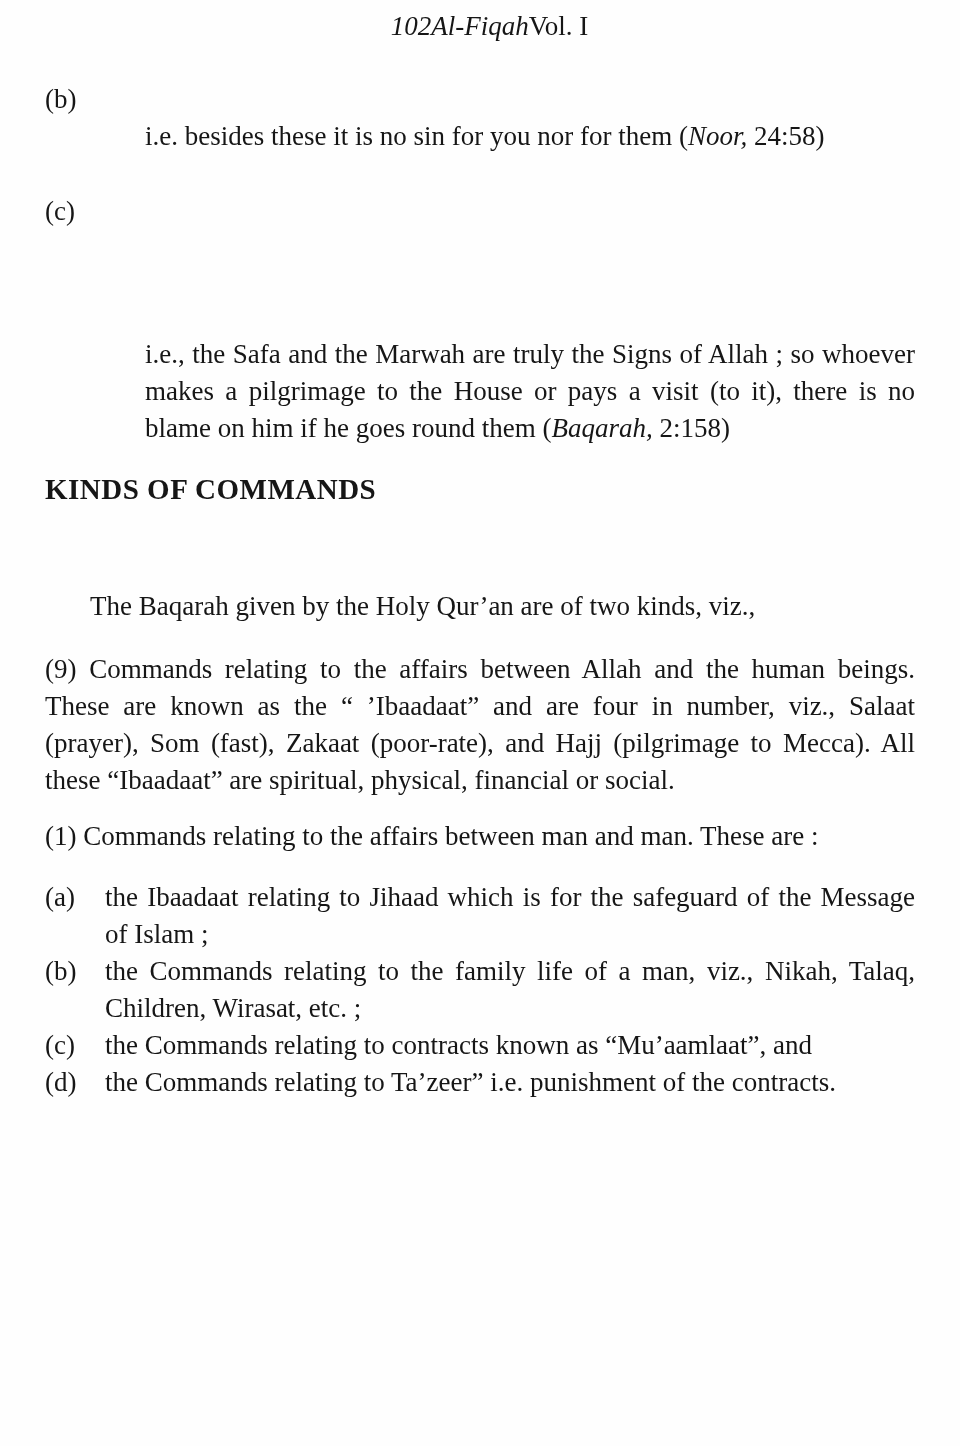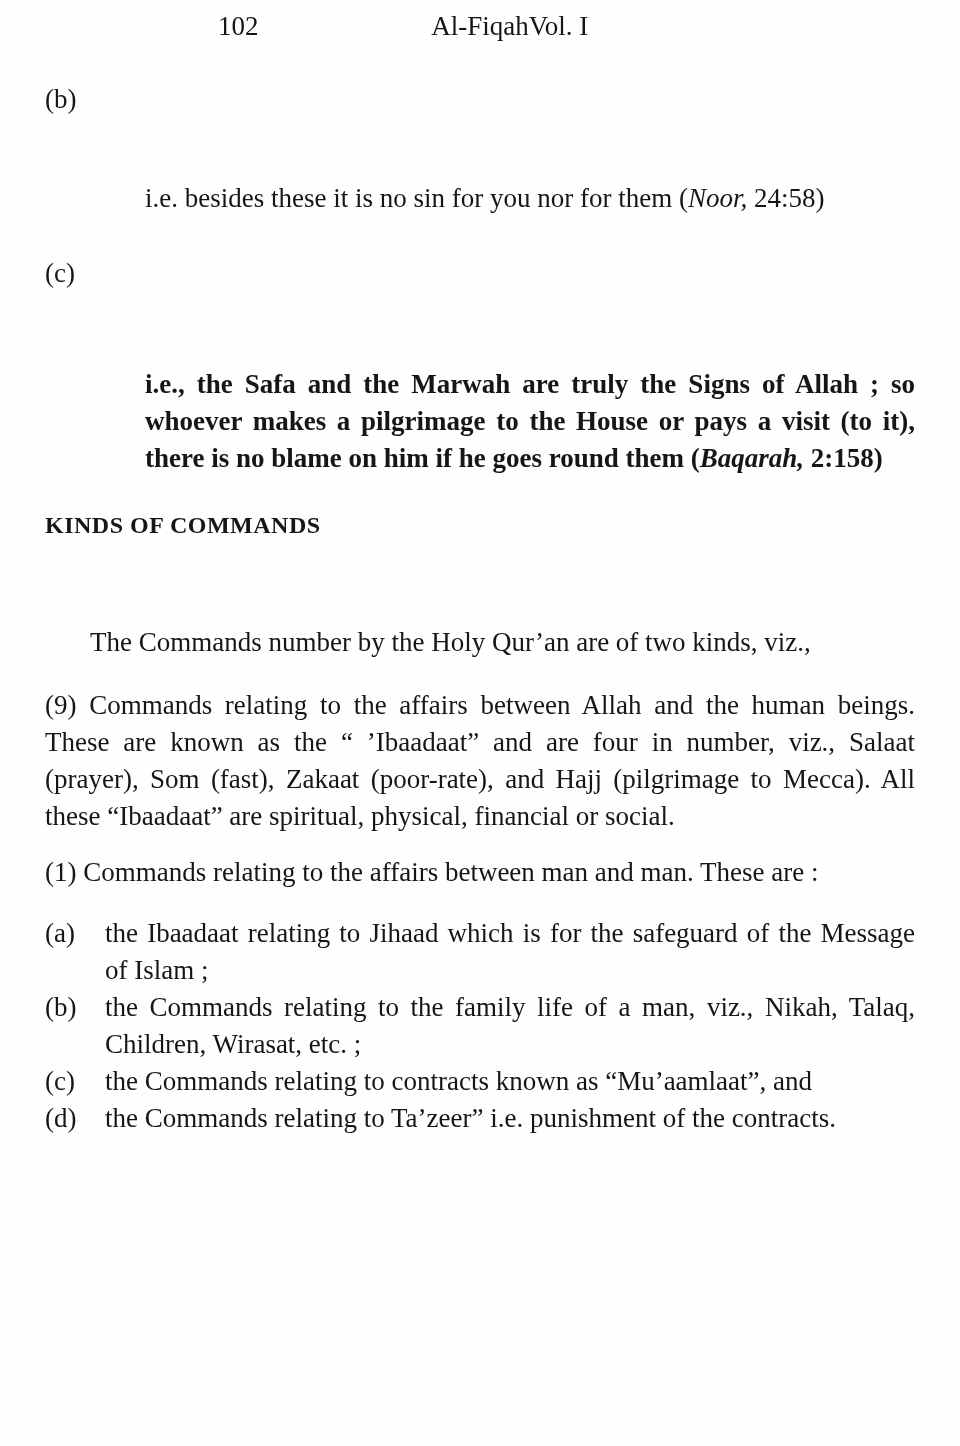--- a/index.html
+++ b/index.html
@@ -19,40 +19,40 @@
     line-height: 37px;
     padding: 8px 45px 0 45px;
     overflow: hidden;
   }
   
   .hdr {
     display: grid;
     grid-template-columns: 1fr auto 1fr;
     align-items: baseline;
   }
-  .hdr-left  { text-align: center; }
-  .hdr-center{ text-align: right; }
+  .hdr-left  { text-align: right; font-style: italic; }
+  .hdr-center{ text-align: right; font-style: italic; }
   .hdr-right { padding-right: 62px; }
 
   .marker { margin-top: 36px; }
   .marker-c { margin-top: 38px; }
 
   .quote {
     margin: 0;
     margin-left: 100px;
     text-align: justify;
   }
-  .quote-b { margin-top: 62px; }
-  .quote-c { margin-top: 74px; font-weight: bold; }
+  .quote-b { }
+  .quote-c { margin-top: 106px; }
   .quote .src { font-style: italic; }
 
   .heading {
-    margin-top: 30px;
+    margin-top: 24px;
     font-weight: bold;
-    font-size: 24px;
+    font-size: 29px;
     letter-spacing: 0.5px;
   }
 
   .intro {
     margin: 0;
     margin-top: 80px;
     text-indent: 45px;
     text-align: justify;
   }
 
@@ -84,21 +84,21 @@
   <div class="marker">(b)</div>
 
   <p class="quote quote-b"><span>i.e. besides these it is no sin for you nor for them (</span><span class="src">Noor,</span><span> 24:58)</span></p>
 
   <div class="marker marker-c">(c)</div>
 
   <p class="quote quote-c"><span>i.e., the Safa and the Marwah are truly the Signs of  Allah ; so whoever makes a pilgrimage to the House or pays a visit (to it), there is no blame on him if he goes round them (</span><span class="src">Baqarah,</span><span> 2:158)</span></p>
 
   <div class="heading">KINDS OF COMMANDS</div>
 
-  <p class="intro">The Commands number by the Holy Qur’an are of two kinds, viz.,</p>
+  <p class="intro">The Baqarah given by the Holy Qur’an are of two kinds, viz.,</p>
 
   <p class="cmd cmd-1">(9)   Commands relating to the affairs between Allah and the human beings. These are known as the “ ’Ibaadaat” and are four in number, viz., Salaat (prayer), Som (fast), Zakaat (poor-rate), and Hajj (pilgrimage to Mecca). All these “Ibaadaat” are spiritual, physical, financial or social.</p>
 
   <p class="cmd cmd-2">(1)   Commands relating to the affairs between man and man. These are :</p>
 
   <div class="sublist">
     <div class="sub-item">
       <span class="lbl">(a)</span>
       <span class="txt">the Ibaadaat relating to Jihaad which is for the safeguard of the Message of Islam ;</span>
     </div>

